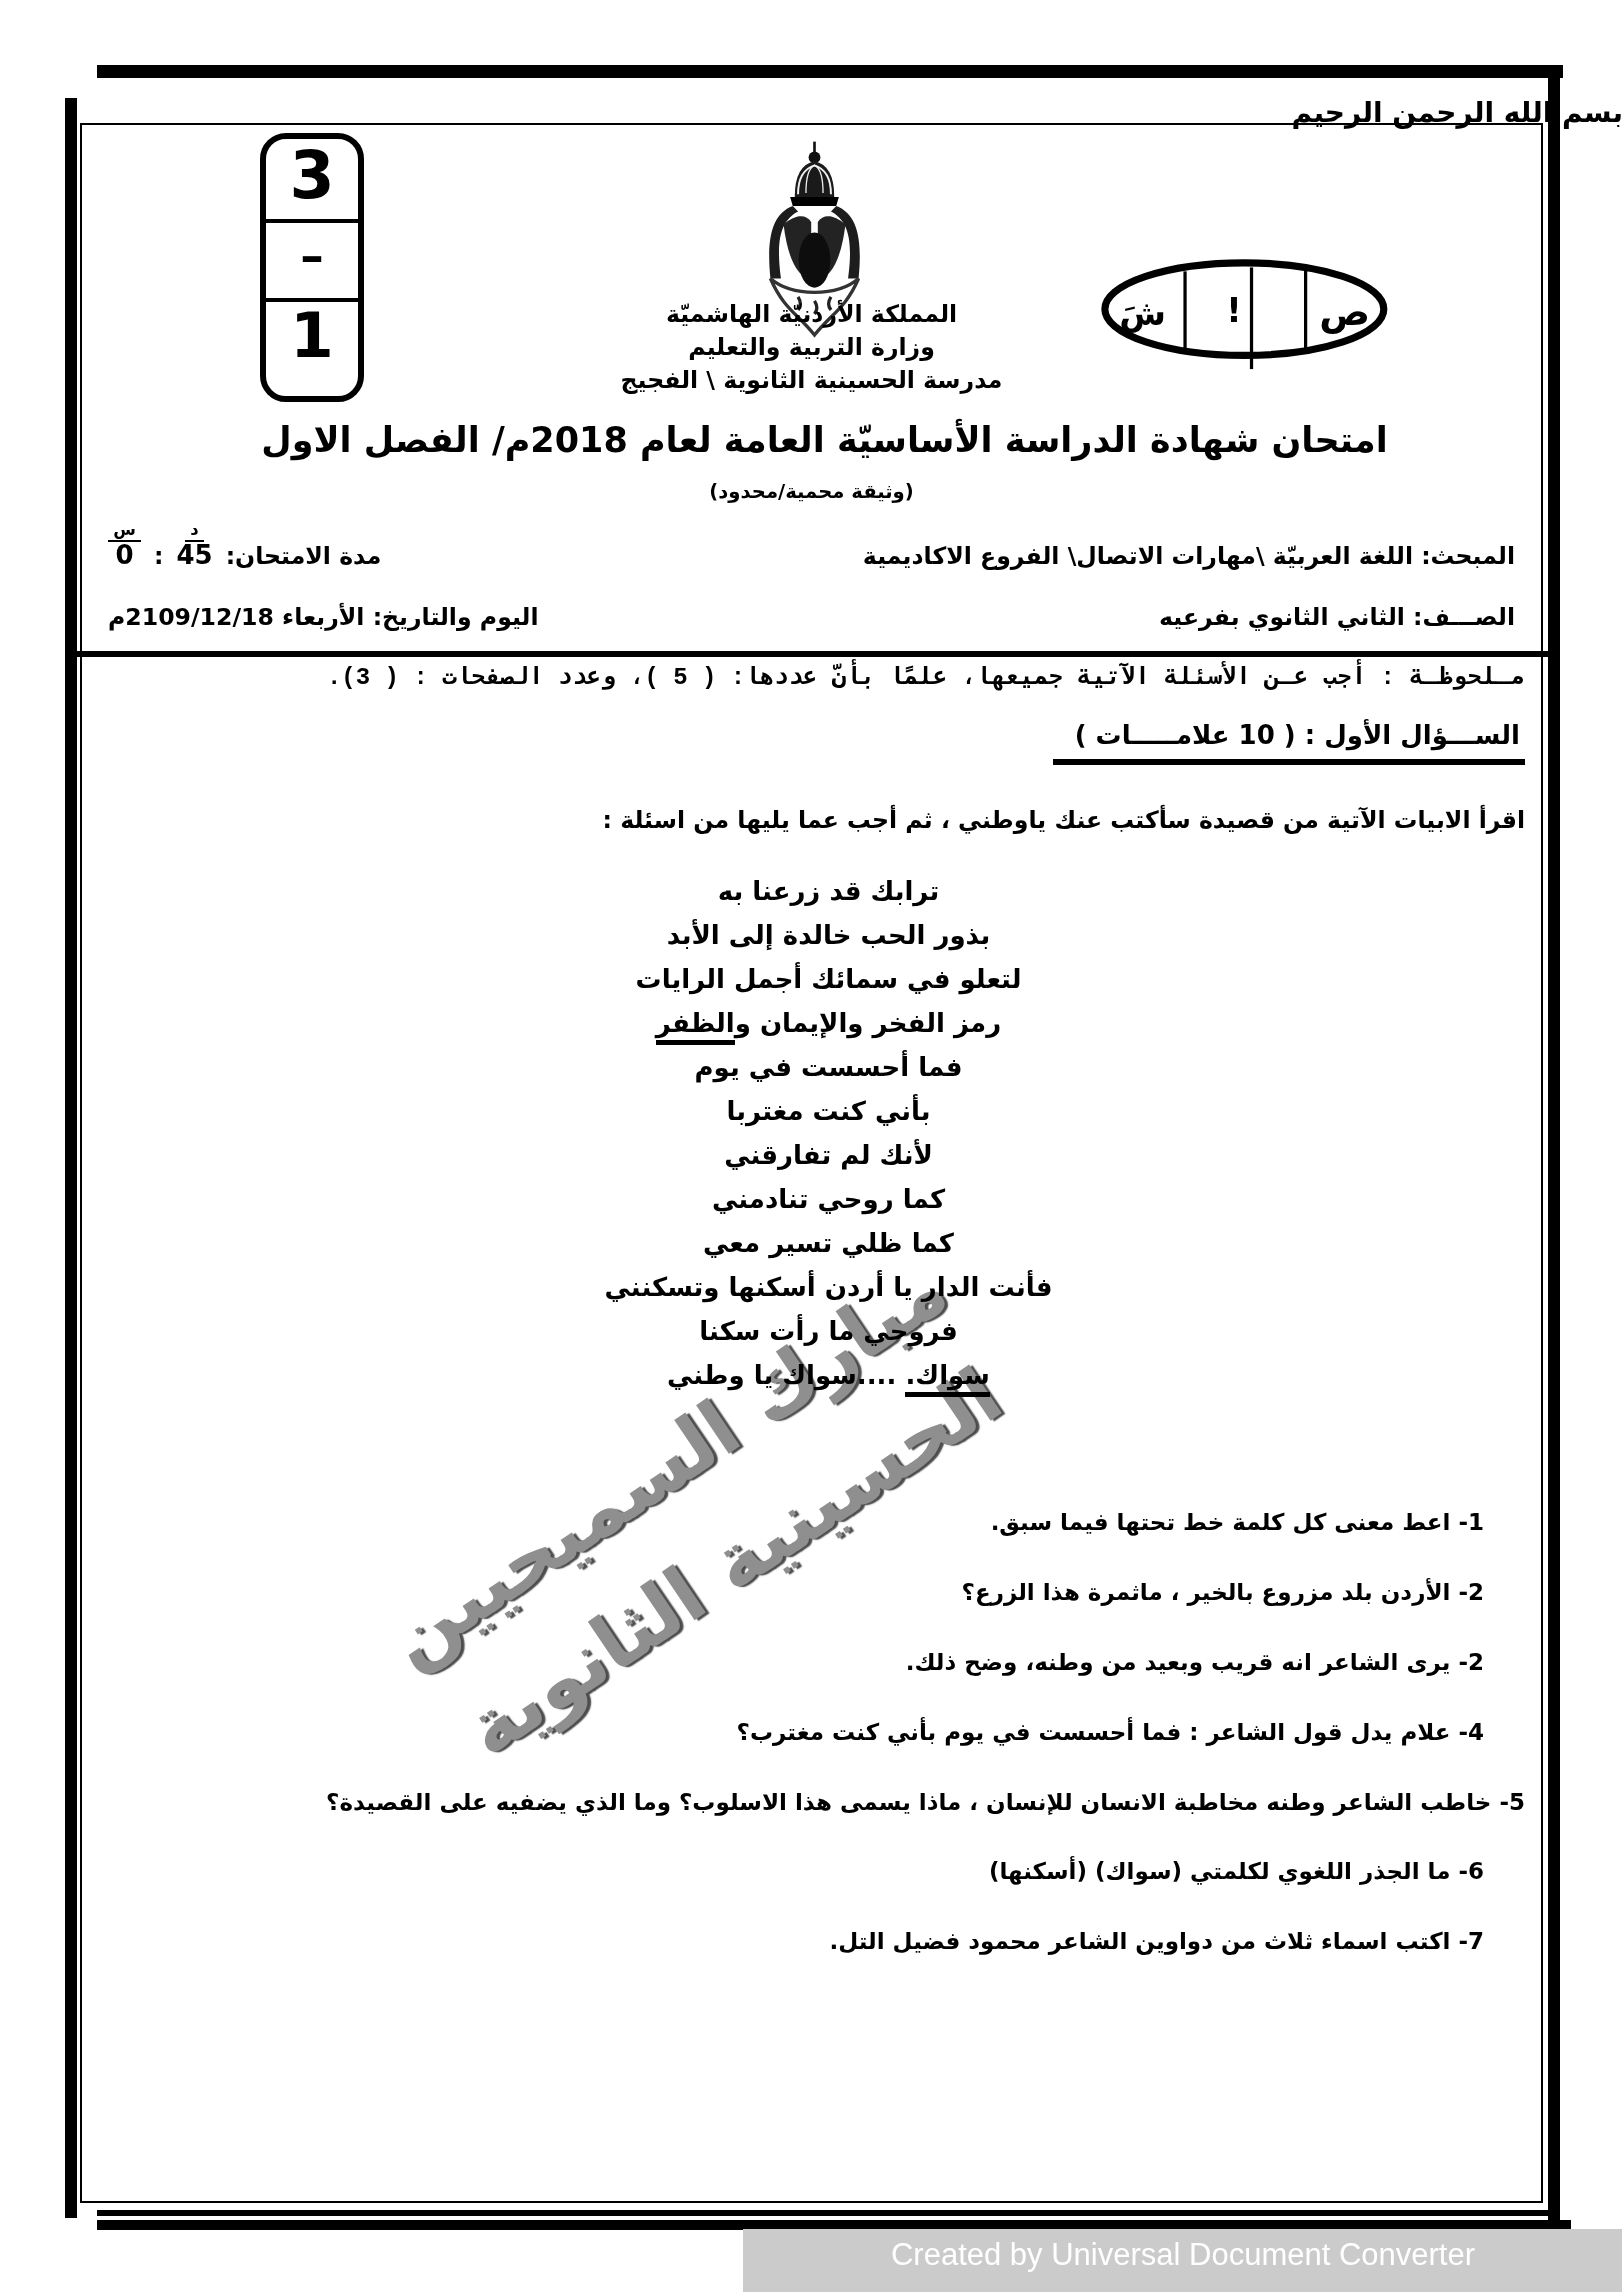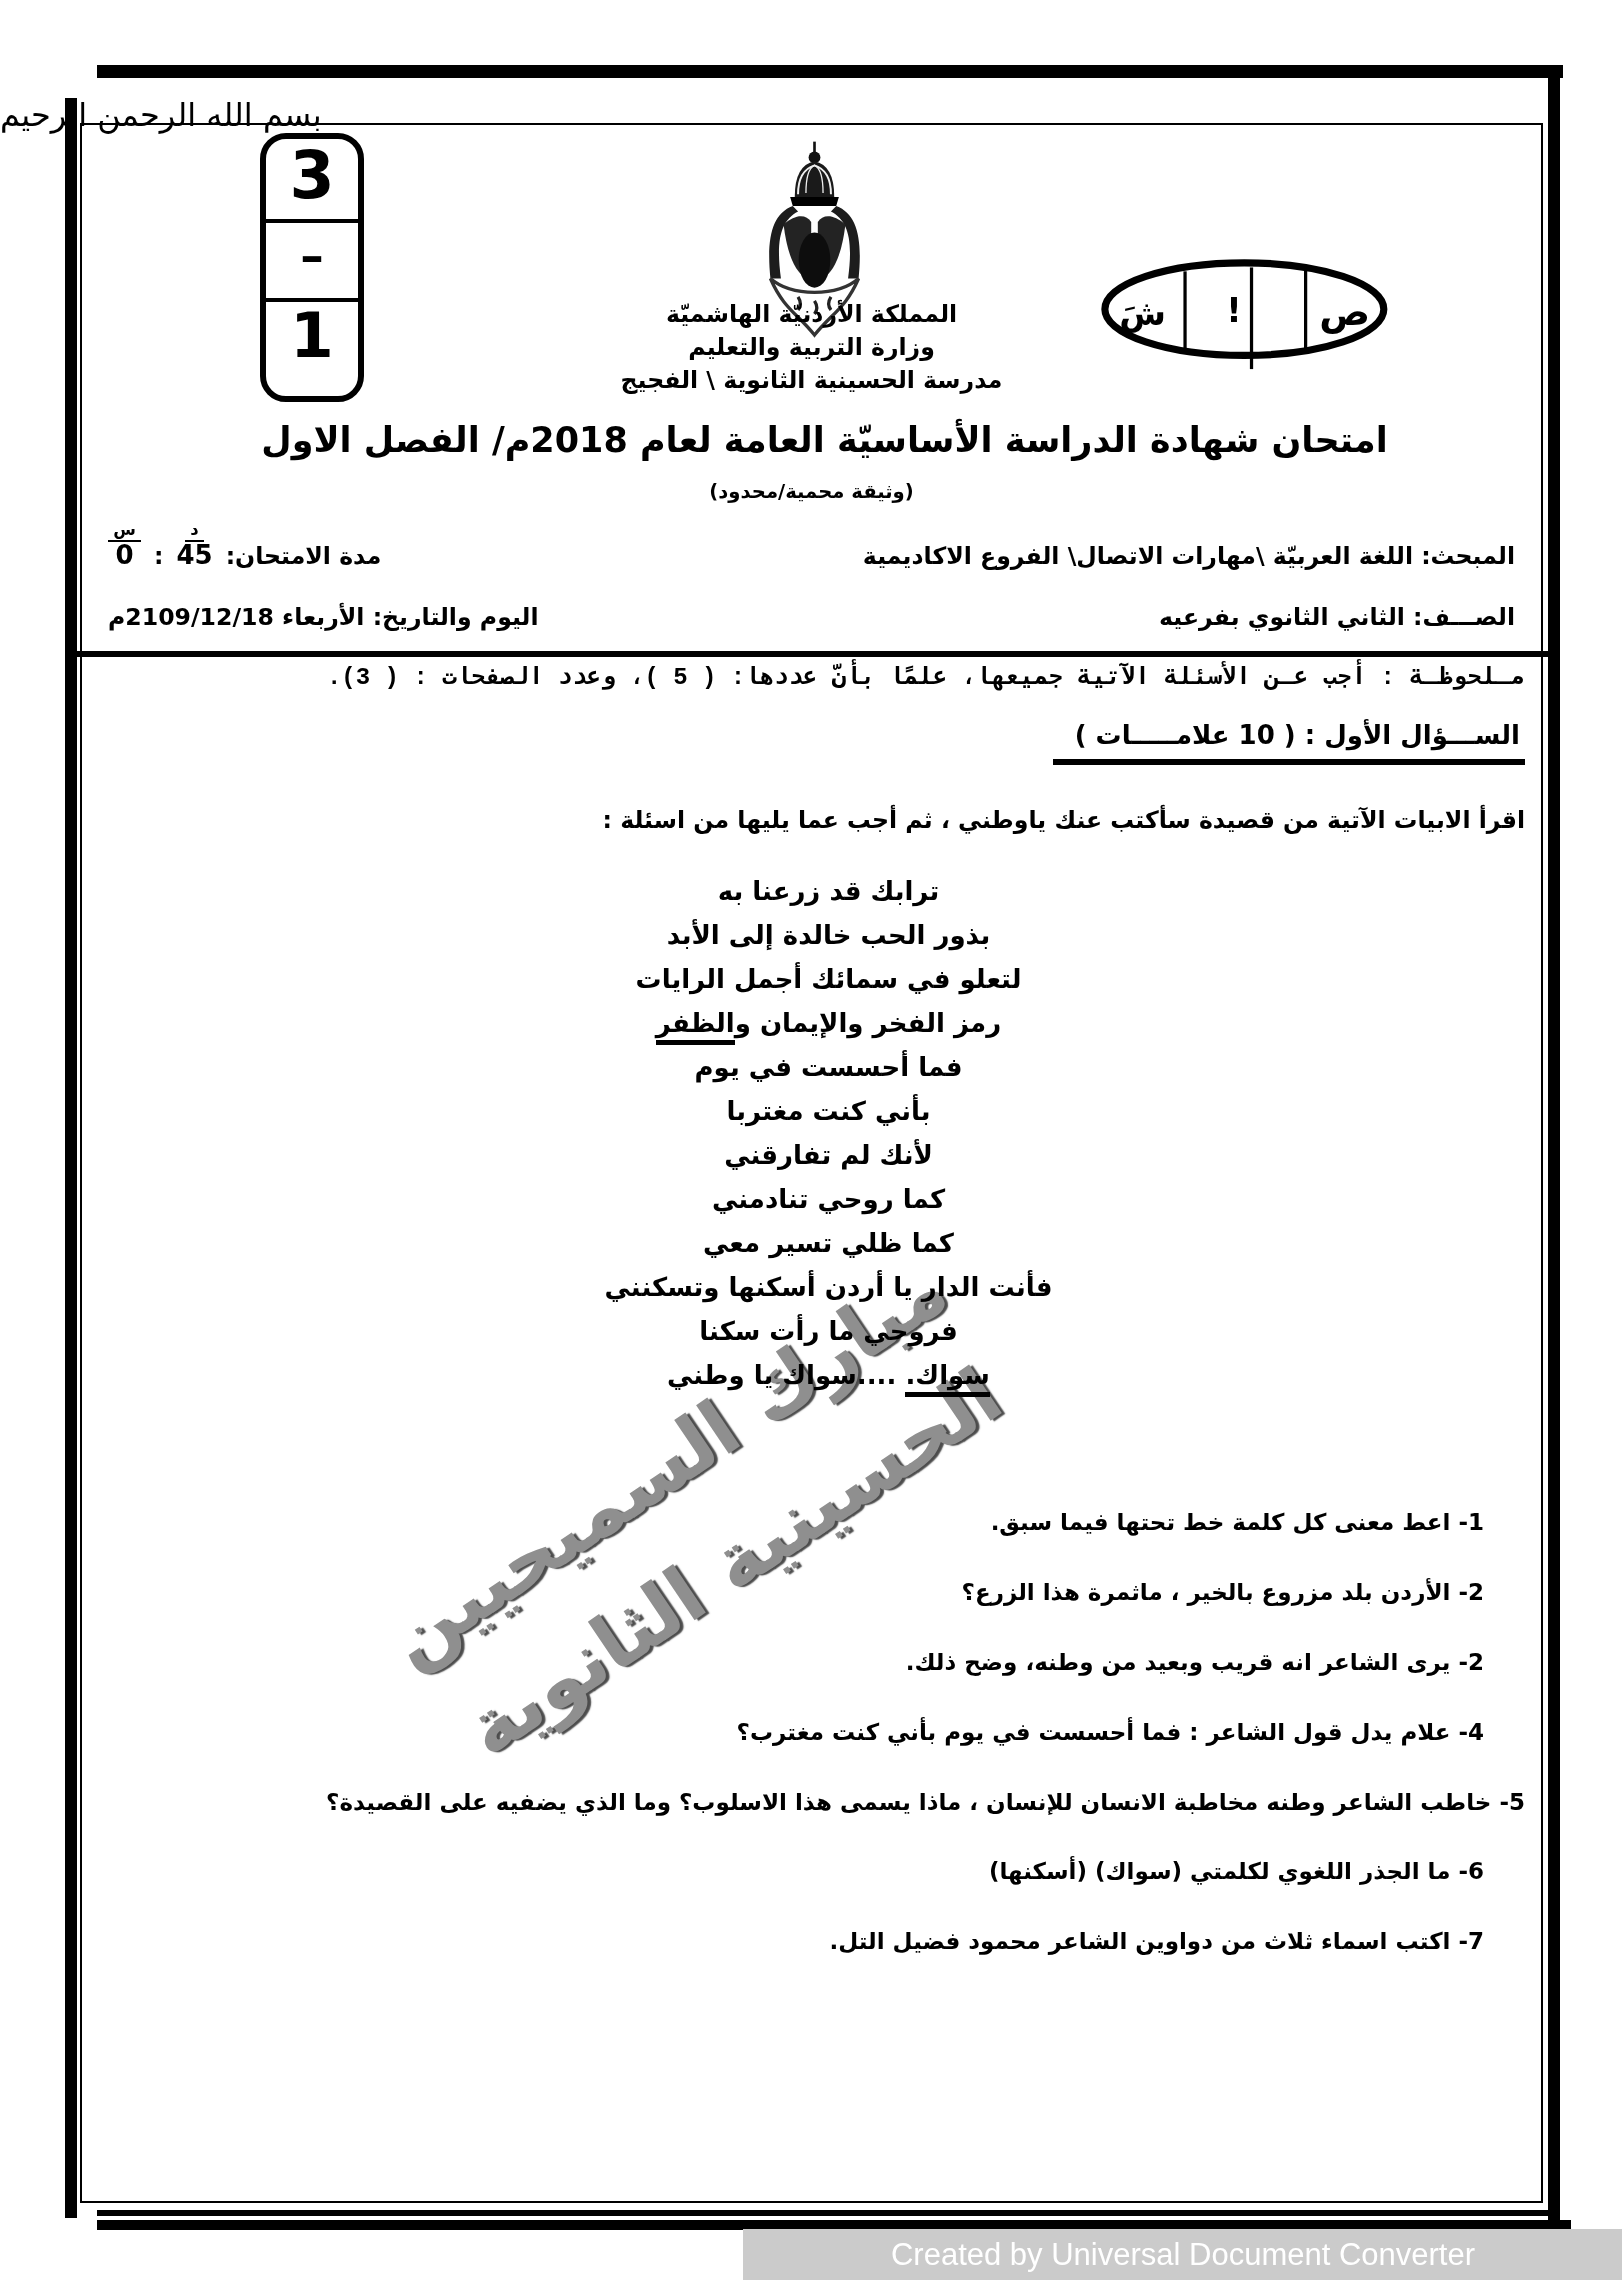--- a/index.html
+++ b/index.html
@@ -10,21 +10,21 @@
   .abs{position:absolute;}
   
   .bd{background:#000;position:absolute;}
   .bd-top{left:97px;right:60px;top:65px;height:13px;}
   .bd-left{left:65px;top:98px;width:11.8px;bottom:77px;}
   .bd-right{right:63px;top:65px;width:11.8px;bottom:65px;}
   .bd-bottom-thin{left:97px;right:63px;bottom:79px;height:5.9px;}
   .bd-bottom-thick{left:97px;right:52px;bottom:65px;height:10.5px;}
   .inner-frame{position:absolute;left:80px;top:123px;right:80px;bottom:92px;border:2px solid #000;}
   
-  .bismillah{left:0;right:0;top:96px;text-align:left;font-size:32px;font-weight:normal;direction:rtl;}
+  .bismillah{left:0;right:0;top:96px;text-align:right;font-size:28px;font-weight:bold;direction:rtl;}
   .corner-box{left:260px;top:133px;width:92px;height:257px;border:6.5px solid #000;border-radius:26px;
     display:flex;flex-direction:column;overflow:hidden;}
   .corner-box .cell{display:flex;justify-content:center;font-weight:bold;color:#000;}
   .corner-box .c1{height:80px;border-bottom:4.6px solid #000;font-size:65px;line-height:73px;}
   .corner-box .c2{height:75px;border-bottom:4.6px solid #000;font-size:47px;line-height:65px;}
   .corner-box .c3{flex:1;font-size:63px;line-height:68px;align-items:flex-start;}
   .emblem{left:732px;top:139px;width:165px;height:204px;}
   .stamp{left:1098px;top:257px;width:294px;height:116px;}
   .stamp text{font-weight:bold;fill:#000;font-family:"DejaVu Sans",sans-serif;}
   
@@ -54,21 +54,21 @@
   
   .watermark{left:327px;top:1394px;width:746px;z-index:1;transform:rotate(-34deg);
     text-align:center;direction:rtl;color:#8f8f8f;font-weight:bold;pointer-events:none;}
   .watermark div{font-size:77px;line-height:1.55;text-shadow:2.6px 2.6px 1.3px #4c4c4c;}
   
   .questions{left:98px;right:98px;top:1508px;direction:rtl;z-index:2;
     display:flex;flex-direction:column;gap:40px;font-size:23px;font-weight:bold;text-align:right;}
   .questions .q{padding-right:41px;line-height:1.3;}
   .questions .q:nth-child(5){padding-right:0;}
   
-  .credit-bar{left:743px;right:0;top:2229px;height:51px;background:#cbcbcb;
+  .credit-bar{left:743px;right:0;top:2229px;height:63px;background:#cbcbcb;
     color:#ffffff;font-family:"Liberation Sans",sans-serif;font-size:31px;line-height:51px;text-align:center;}
 </style>
 </head>
 <body>
 
 <div class="bd bd-top"></div>
 <div class="bd bd-left"></div>
 <div class="bd bd-right"></div>
 <div class="bd bd-bottom-thin"></div>
 <div class="bd bd-bottom-thick"></div>

